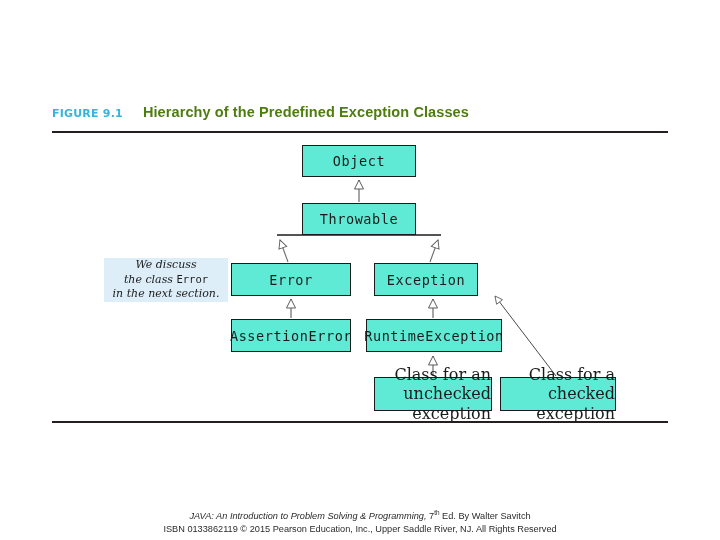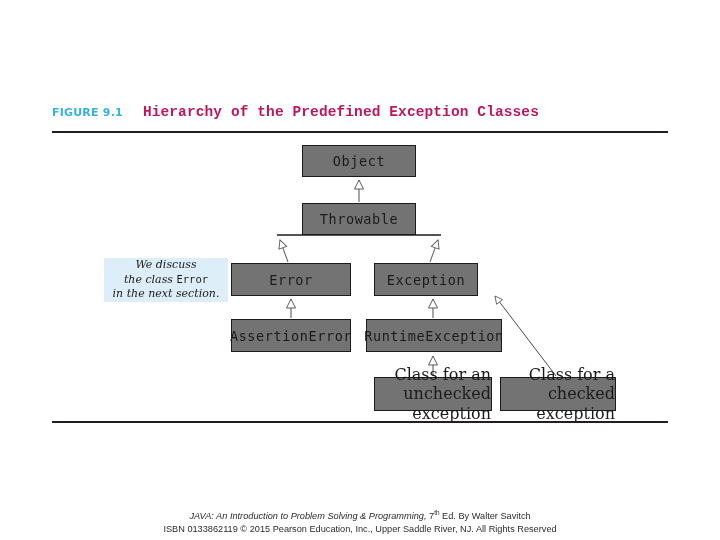--- a/index.html
+++ b/index.html
@@ -35,22 +35,22 @@
   }
   .fig-number {
     color: #35b4dd;
     font-family: "DejaVu Sans", sans-serif;
     font-weight: bold;
     font-size: 11px;
     letter-spacing: 0.2px;
     white-space: nowrap;
   }
   .fig-title {
-    color: #be185d;
-    font-family: Liberation Mono, monospace;
+    color: #4d7c0f;
+    font-family: Liberation Sans, sans-serif;
     font-weight: bold;
     font-size: 14.5px;
     margin-left: 20px;
     letter-spacing: 0.1px;
     white-space: nowrap;
   }
   .rule-top {
     position: absolute;
     left: 52px;
     top: 131px;
@@ -79,21 +79,21 @@
     position: absolute;
     left: 0;
     top: 0;
     width: 720px;
     height: 460px;
   }
 
   .node {
     position: absolute;
     box-sizing: border-box;
-    background: #737373;
+    background: #5eead4;
     border: 1.4px solid #1b1b1b;
     display: flex;
     align-items: center;
     justify-content: center;
     text-align: center;
     color: #1b1b1b;
   }
   .node.mono {
     font-family: "DejaVu Sans Mono", monospace;
     font-size: 13.5px;

